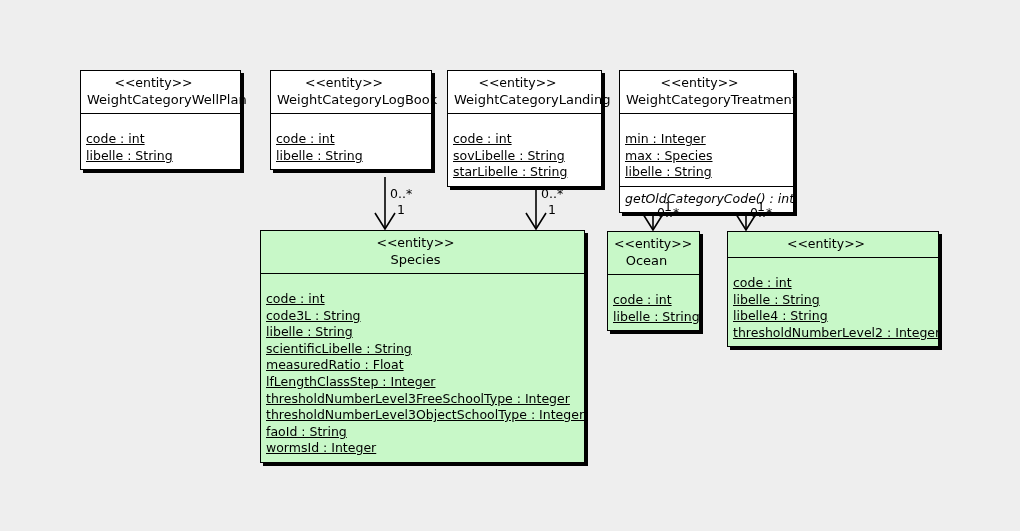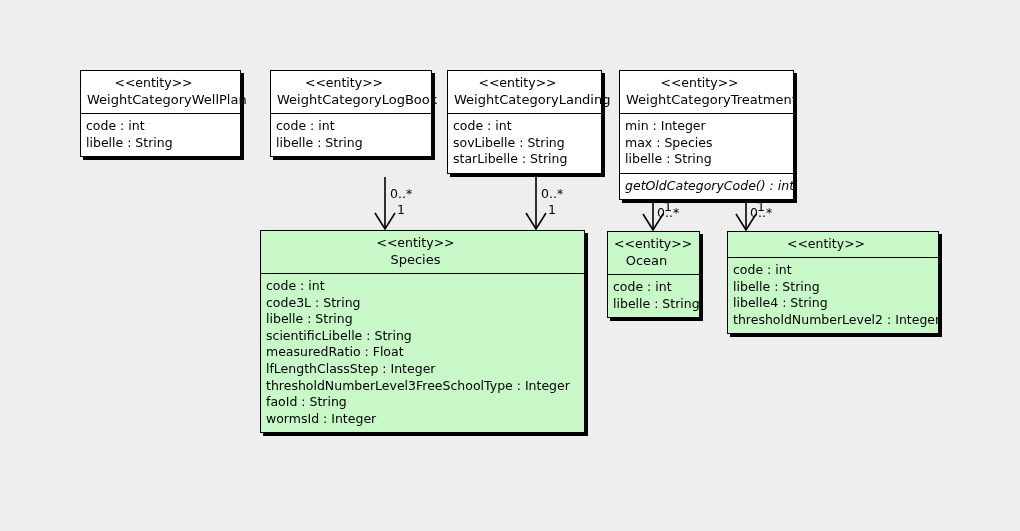--- a/index.html
+++ b/index.html
@@ -55,21 +55,22 @@
     color: #000000;
     text-align: center;
   }
   .attr, .oper {
     font-size: 12.5px;
     line-height: 16.6px;
     color: #000000;
     white-space: nowrap;
   }
   .comp-attrs {
-    padding: 4px 5px 5px 5px;
+    padding: 17px 5px 5px 5px;
+    text-decoration: underline;
   }
   .comp-ops {
     padding: 4px 4px 5px 5px;
     font-style: italic;
   }
   
   #edges {
     position: absolute;
     left: 0; top: 0;
     width: 1020px;
@@ -181,20 +182,21 @@
       <div class="class-name">Species</div>
     </div>
     <div class="compartment comp-attrs">
       <div class="attr">code : int</div>
       <div class="attr">code3L : String</div>
       <div class="attr">libelle : String</div>
       <div class="attr">scientificLibelle : String</div>
       <div class="attr">measuredRatio : Float</div>
       <div class="attr">lfLengthClassStep : Integer</div>
       <div class="attr">thresholdNumberLevel3FreeSchoolType : Integer</div>
+      <div class="attr">thresholdNumberLevel3ObjectSchoolType : Integer</div>
       <div class="attr">faoId : String</div>
       <div class="attr">wormsId : Integer</div>
     </div>
   </div>
 
   <div class="uml-class entity-green" style="left:607px; top:231px; width:93px;">
     <div class="compartment comp-title">
       <div class="stereotype">&lt;&lt;entity&gt;&gt;</div>
       <div class="class-name">Ocean</div>
     </div>

